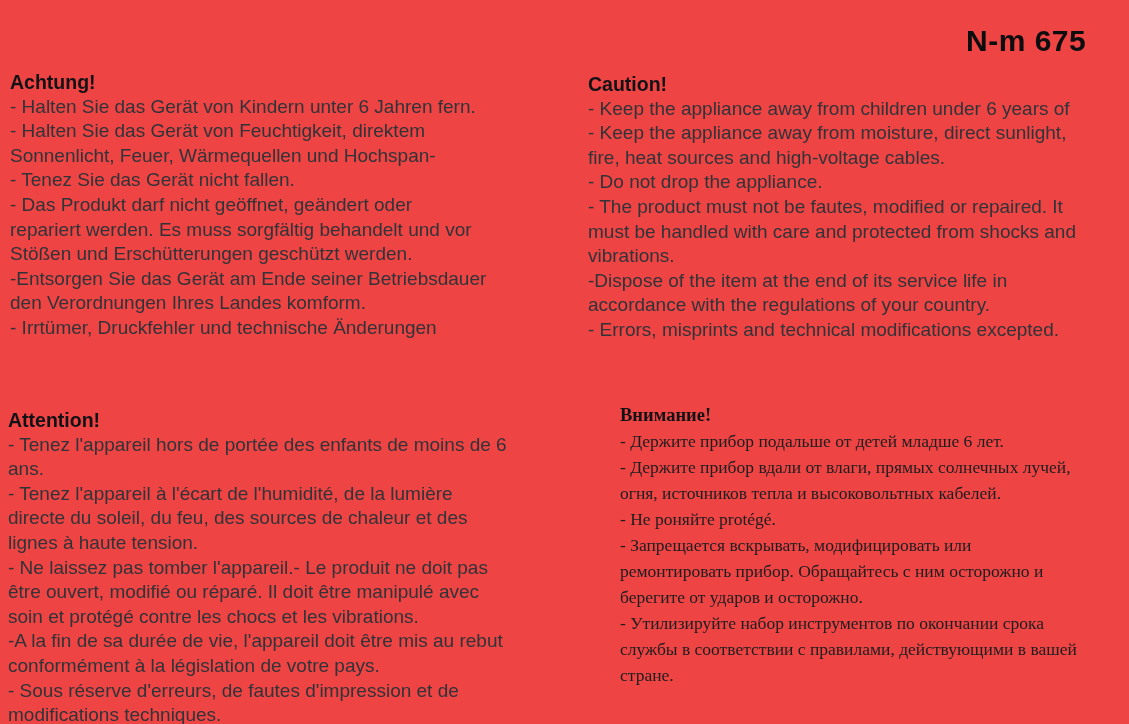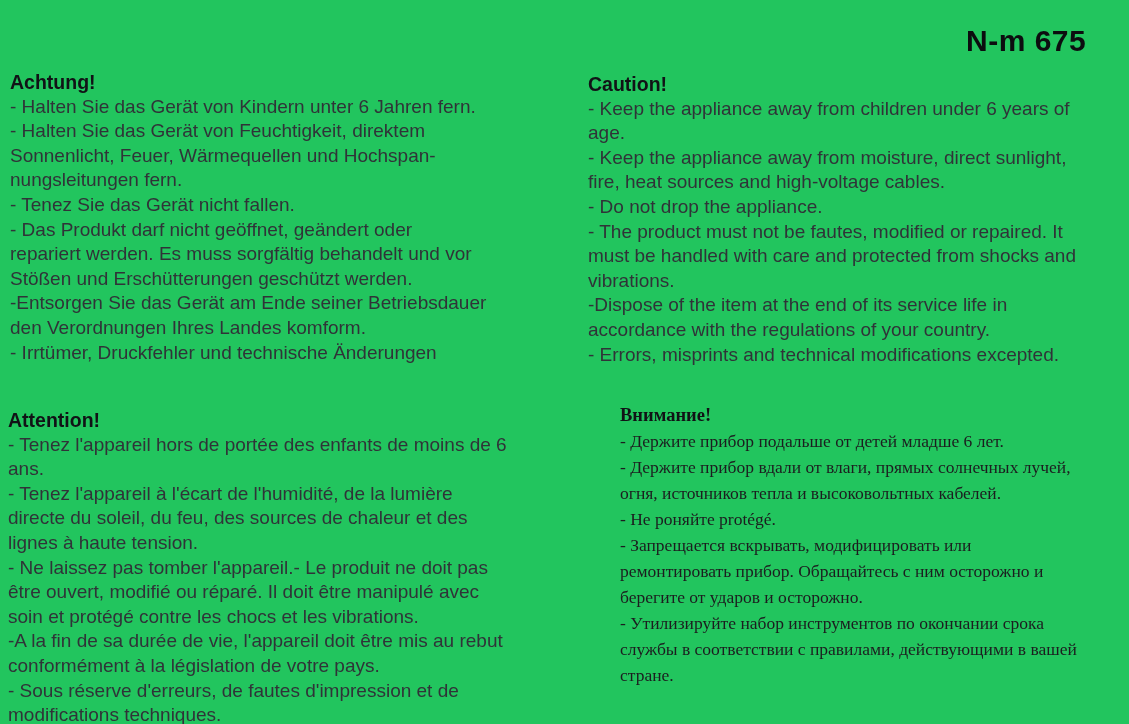--- a/index.html
+++ b/index.html
@@ -4,21 +4,21 @@
 <style>
   html, body {
     margin: 0;
     padding: 0;
     background: #ffffff;
   }
   .page {
     position: relative;
     width: 1129px;
     height: 724px;
-    background: #22c55e;
+    background: #ef4444;
     overflow: hidden;
     font-family: "Liberation Sans", sans-serif;
   }
   .model {
     position: absolute;
     top: 24px;
     left: 966px;
     font-size: 30px;
     font-weight: 700;
     letter-spacing: 0.5px;
@@ -69,21 +69,20 @@
 <div class="page">
 
   <div class="model">N-m 675</div>
 
   <section class="block block-german latin">
     <h2>Achtung!</h2>
     <div>
         <div class="line">- Halten Sie das Gerät von Kindern unter 6 Jahren fern.</div>
         <div class="line">- Halten Sie das Gerät von Feuchtigkeit, direktem</div>
         <div class="line">Sonnenlicht, Feuer, Wärmequellen und Hochspan-</div>
-        <div class="line">nungsleitungen fern.</div>
         <div class="line">- Tenez Sie das Gerät nicht fallen.</div>
         <div class="line">- Das Produkt darf nicht geöffnet, geändert oder</div>
         <div class="line">repariert werden. Es muss sorgfältig behandelt und vor</div>
         <div class="line">Stößen und Erschütterungen geschützt werden.</div>
         <div class="line">-Entsorgen Sie das Gerät am Ende seiner Betriebsdauer</div>
         <div class="line">den Verordnungen Ihres Landes komform.</div>
         <div class="line">- Irrtümer, Druckfehler und technische Änderungen</div>
       </div>
   </section>
 
@@ -102,21 +101,20 @@
         <div class="line">conformément à la législation de votre pays.</div>
         <div class="line">- Sous réserve d'erreurs, de fautes d'impression et de</div>
         <div class="line">modifications techniques.</div>
       </div>
   </section>
 
   <section class="block block-english latin">
     <h2>Caution!</h2>
     <div>
         <div class="line">- Keep the appliance away from children under 6 years of</div>
-        <div class="line">age.</div>
         <div class="line">- Keep the appliance away from moisture, direct sunlight,</div>
         <div class="line">fire, heat sources and high-voltage cables.</div>
         <div class="line">- Do not drop the appliance.</div>
         <div class="line">- The product must not be fautes, modified or repaired. It</div>
         <div class="line">must be handled with care and protected from shocks and</div>
         <div class="line">vibrations.</div>
         <div class="line">-Dispose of the item at the end of its service life in</div>
         <div class="line">accordance with the regulations of your country.</div>
         <div class="line">- Errors, misprints and technical modifications excepted.</div>
       </div>

